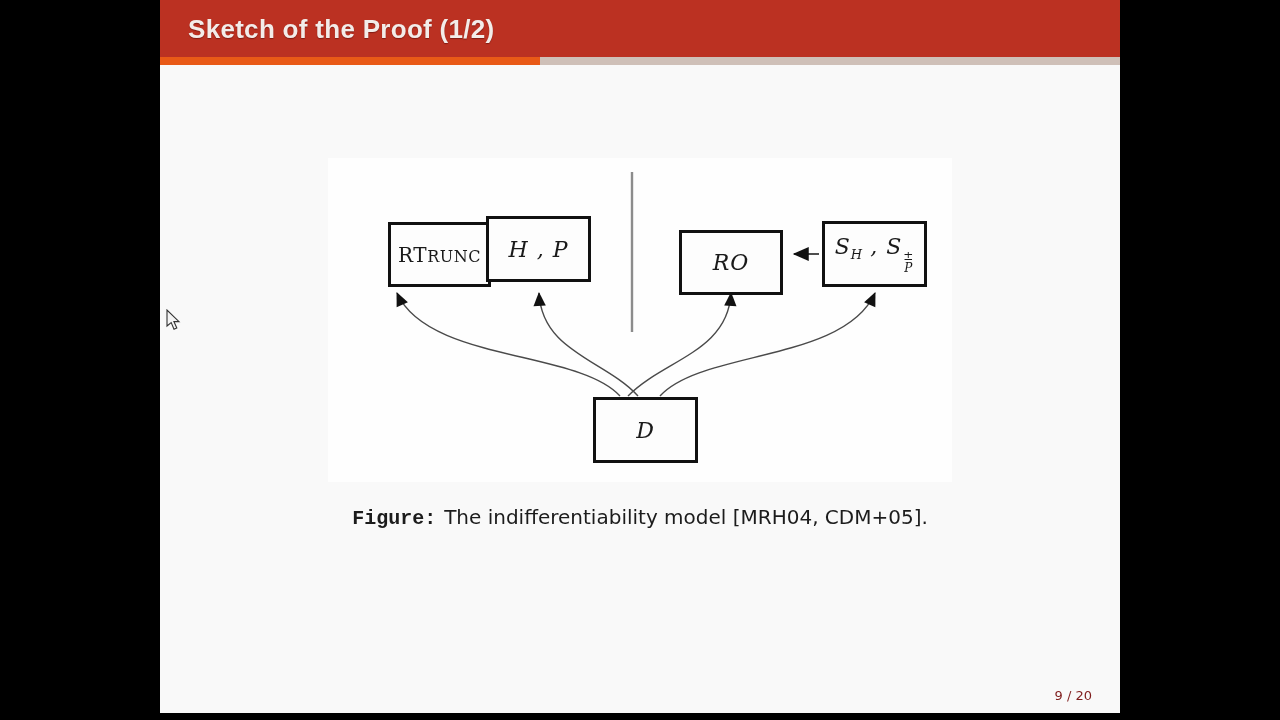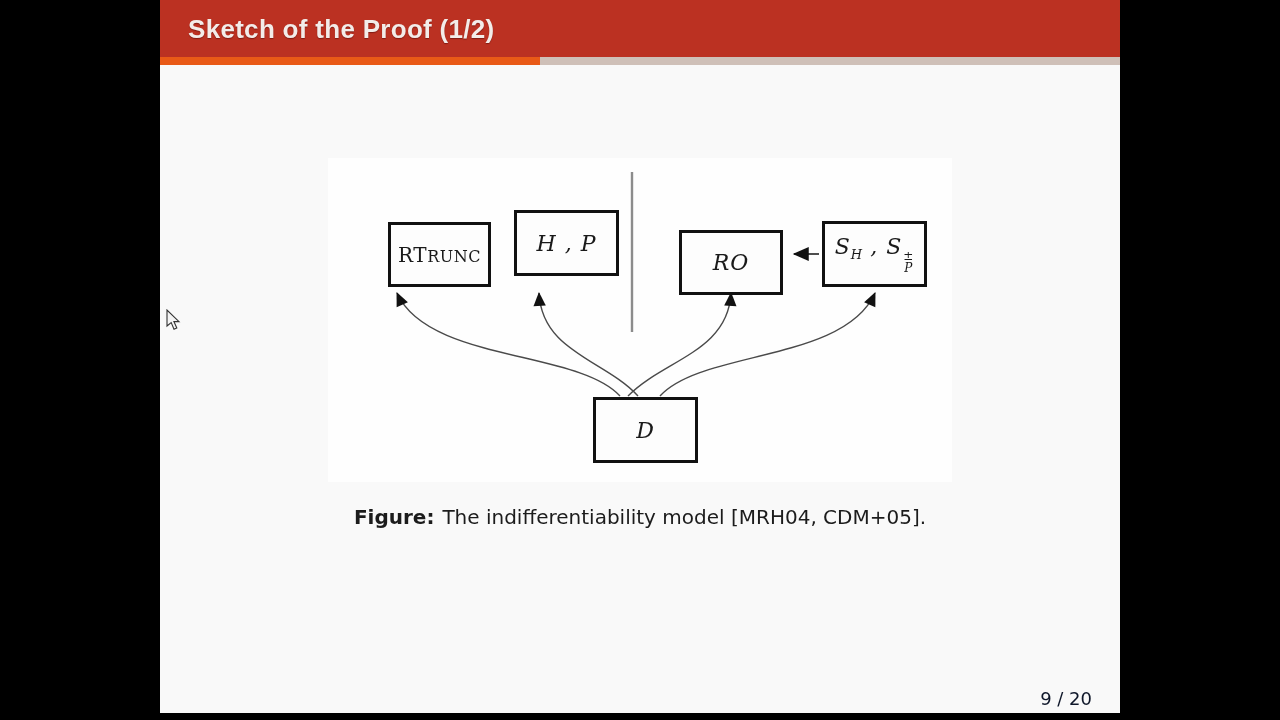--- a/index.html
+++ b/index.html
@@ -45,43 +45,43 @@
   .connectors{
     position:absolute;left:0;top:0;width:960px;height:713px;
   }
   .dbox{
     position:absolute;border:3px solid var(--ink);background:#fdfdfd;
     display:flex;align-items:center;justify-content:center;
     font-family:"DejaVu Serif","Liberation Serif",serif;
     color:#1a1a1a;
   }
   .box-rtrunc{left:184px;top:222px;width:103px;height:65px;margin-left:44px;}
-  .box-hp{left:326px;top:210px;width:105px;height:66px;margin-left:28px;}
+  .box-hp{left:326px;top:216px;width:105px;height:66px;}
   .box-ro{left:519px;top:230px;width:104px;height:65px;}
   .box-sim{left:662px;top:221px;width:105px;height:66px;text-align:right;}
   .box-d{left:433px;top:397px;width:105px;height:66px;}
   .sc-big{font-size:20px;letter-spacing:0.5px;}
   .sc-small{font-size:16px;letter-spacing:0.5px;}
   .mathcal{font-style:italic;font-size:22px;letter-spacing:1px;}
   .mathcal .msub{font-size:13px;font-style:italic;vertical-align:-5px;letter-spacing:0;}
   .supsub{
     display:inline-flex;flex-direction:column;align-items:center;
     vertical-align:-6px;line-height:1;margin-left:1px;
   }
   .supsub .msup{font-size:12px;font-style:normal;line-height:0.9;}
   .supsub .msub2{font-size:12px;font-style:italic;line-height:1.0;}
   .caption{
     position:absolute;left:0;top:505px;width:960px;text-align:center;
     font-size:20px;color:#1c1c1c;
     font-family:"DejaVu Sans","Liberation Sans",sans-serif;
   }
-  .caption b{font-weight:bold;margin-right:8px;}
+  .caption b{font-weight:bold;margin-right:8px;font-family:Liberation Mono, monospace;}
   .page-number{
     position:absolute;right:28px;top:688px;
-    font-size:18px;color:#0f172a;
+    font-size:13px;color:#7f1d1d;
     font-family:"DejaVu Sans","Liberation Sans",sans-serif;
   }
   .cursor{position:absolute;left:166px;top:309px;width:16px;height:22px;}
 </style>
 </head>
 <body>
 
 <div class="stage">
   <div class="slide">
 

